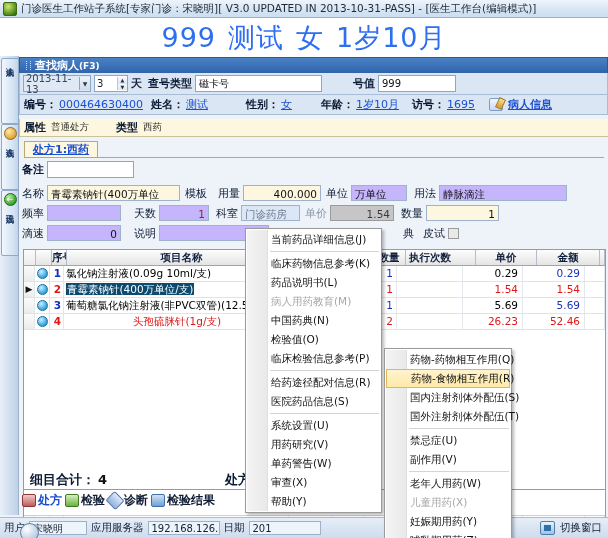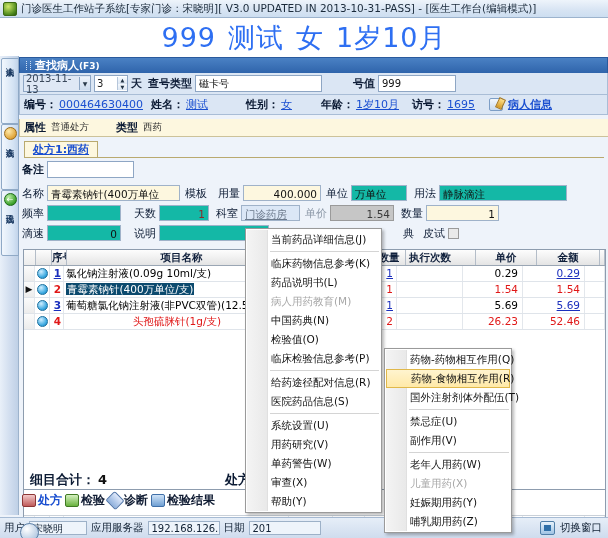--- a/index.html
+++ b/index.html
@@ -111,21 +111,21 @@
   .rx-strip{position:absolute;left:24px;top:141px;width:580px;height:16px;background:#fdf7df;border:1px solid #d7cda4;z-index:-1;}
 
   
   .remark{position:absolute;left:22px;top:161px;display:flex;align-items:center;gap:3px;}
   .remark .bx{width:85px;height:15px;background:#fff;border:1px solid #8ea6c4;}
 
   
   .form{position:absolute;left:22px;top:183px;width:582px;font-size:11px;color:#0b1a33;}
   .frow{display:flex;align-items:center;height:20px;gap:3px;}
   .fl{font-weight:normal;color:#0b1a33;white-space:nowrap;}
-  .fi{height:16px;border:1px solid #9fb2c9;background:#14b8a6;font-size:10.5px;color:#111;
+  .fi{height:16px;border:1px solid #9fb2c9;background:#c4b5fd;font-size:10.5px;color:#111;
       padding:0 3px;line-height:16px;overflow:hidden;white-space:nowrap;box-sizing:border-box;}
   .fi.yel{background:#fdf7df;text-align:right;}
   .fi.gray{background:#c6c6c6;color:#3a3a3a;text-align:right;border:1px solid #9a9a9a;}
   .fi.blue{background:#dbe7f6;color:#6d7b8d;}
   .fi.num{text-align:right;}
   .lbl-gray{color:#8b97a6;}
   .cb{width:9px;height:9px;border:1px solid #9a9a9a;background:#e9e9e9;display:inline-block;vertical-align:-1px;}
 
   
   .grid{position:absolute;left:23px;top:249px;width:581px;background:#fff;border:1px solid #8d9cae;}
@@ -139,21 +139,21 @@
   .bullet{width:9px;height:9px;border-radius:50%;background:radial-gradient(circle at 35% 30%,#cfeeff,#3aa8e0 65%,#1d7fb8);border:1px solid #1a6f9e;}
   .c-no{width:14px;flex:0 0 14px;text-align:right;padding-right:2px;font-weight:bold;}
   .c-name{width:225px;flex:0 0 225px;padding-left:2px;}
   .c-way{width:44px;flex:0 0 44px;text-align:center;}
   .c-day{width:32px;flex:0 0 32px;text-align:right;padding-right:3px;}
   .c-qty{width:32px;flex:0 0 32px;text-align:right;padding-right:3px;}
   .c-times{width:66px;flex:0 0 66px;}
   .c-price{width:60px;flex:0 0 60px;text-align:right;padding-right:4px;}
   .c-amt{width:62px;flex:0 0 62px;text-align:right;padding-right:4px;}
   .c-tail{flex:1;}
-  .blue{color:#1b2fbd;text-decoration:underline;}
+  .blue{color:#1b2fbd;}
   .red{color:#e01717;}
   .hl{background:#0c4a6e;color:#fff;padding:0 1px;}
 
   
   .totbar{position:absolute;left:23px;top:470px;width:581px;height:19px;background:#fff;border:1px solid #8d9cae;border-top:none;
     display:flex;align-items:center;font-weight:bold;font-size:13px;color:#0b1a33;}
   .totbar .t1{padding-left:6px;}
   .totbar .t2{margin-left:118px;}
   .totbar .v{color:#111;font-size:13px;margin-left:3px;}
 
@@ -483,20 +483,21 @@
     <div class="mi-item">单药警告(W)</div>
     <div class="mi-item">审查(X)</div>
     <div class="mi-item">帮助(Y)</div>
 
   </div>
 
   <div class="menu" id="ctx-sub">
     <div class="strip"></div>
     <div class="mi-item">药物-药物相互作用(Q)</div>
     <div class="mi-item sel">药物-食物相互作用(R)</div>
+    <div class="mi-item">国内注射剂体外配伍(S)</div>
     <div class="mi-item">国外注射剂体外配伍(T)</div>
     <div class="mi-sep"></div>
     <div class="mi-item">禁忌症(U)</div>
     <div class="mi-item">副作用(V)</div>
     <div class="mi-sep"></div>
     <div class="mi-item">老年人用药(W)</div>
     <div class="mi-item dis">儿童用药(X)</div>
     <div class="mi-item">妊娠期用药(Y)</div>
     <div class="mi-item">哺乳期用药(Z)</div>
   </div>

